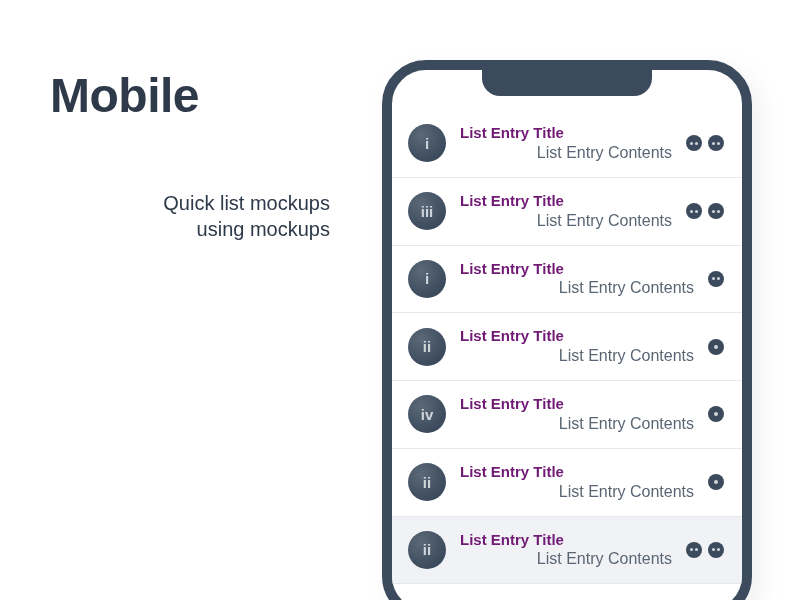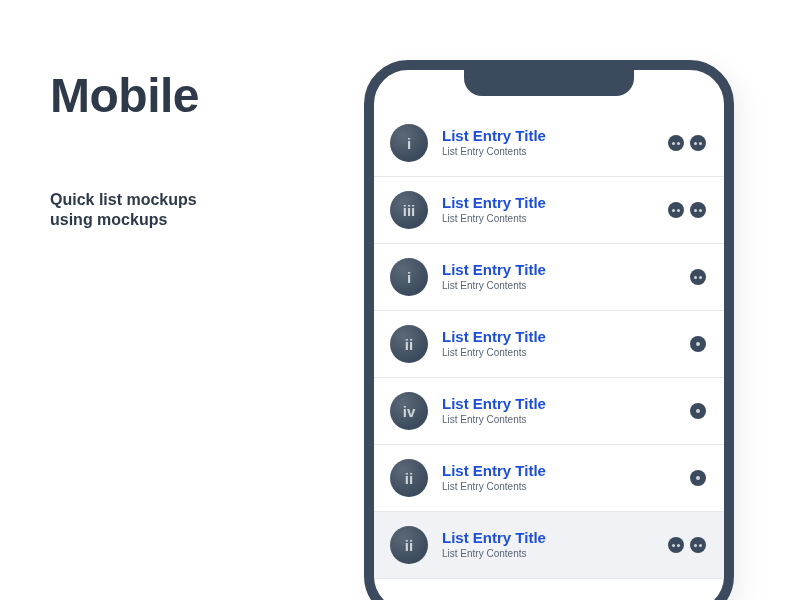--- a/index.html
+++ b/index.html
@@ -9,39 +9,40 @@
       background: #ffffff;
       font-family: -apple-system, BlinkMacSystemFont, "Segoe UI", Helvetica, Arial, sans-serif;
       overflow: hidden;
       position: relative;
     }
     .page {
       display: flex;
       width: 100%;
       height: 100%;
       padding: 60px 0 0 50px;
-      gap: 34px;
+      gap: 52px;
     }
     .left-col {
       flex: 0 0 280px;
       padding-top: 10px;
     }
     .title {
       font-size: 48px;
       font-weight: 800;
       line-height: 1.1;
       color: #2e3a4a;
       letter-spacing: -0.5px;
       margin-bottom: 14px;
     }
     .subtitle {
-      font-size: 16px;
+      font-size: 20px;
       color: #2e3a4a;
       line-height: 1.3;
-      font-weight: 700;
+      font-weight: 400;
+      text-align: right;
     }
     .phone-wrap {
       position: relative;
       flex: 0 0 auto;
     }
     .phone-shadow {
       position: absolute;
       top: 8px;
       left: 8px;
       width: 370px;
@@ -103,27 +104,28 @@
       font-weight: 600;
       flex-shrink: 0;
     }
     .text-col {
       flex: 1;
       min-width: 0;
     }
     .row-title {
       font-size: 15px;
       font-weight: 700;
-      color: #1d4ed8;
+      color: #701a75;
       line-height: 1.25;
     }
     .row-sub {
-      font-size: 10px;
+      font-size: 16px;
       color: #5a6674;
       line-height: 1.25;
+      text-align: right;
     }
     .actions {
       display: flex;
       gap: 6px;
       flex-shrink: 0;
     }
     .act-btn {
       width: 16px;
       height: 16px;
       border-radius: 50%;

